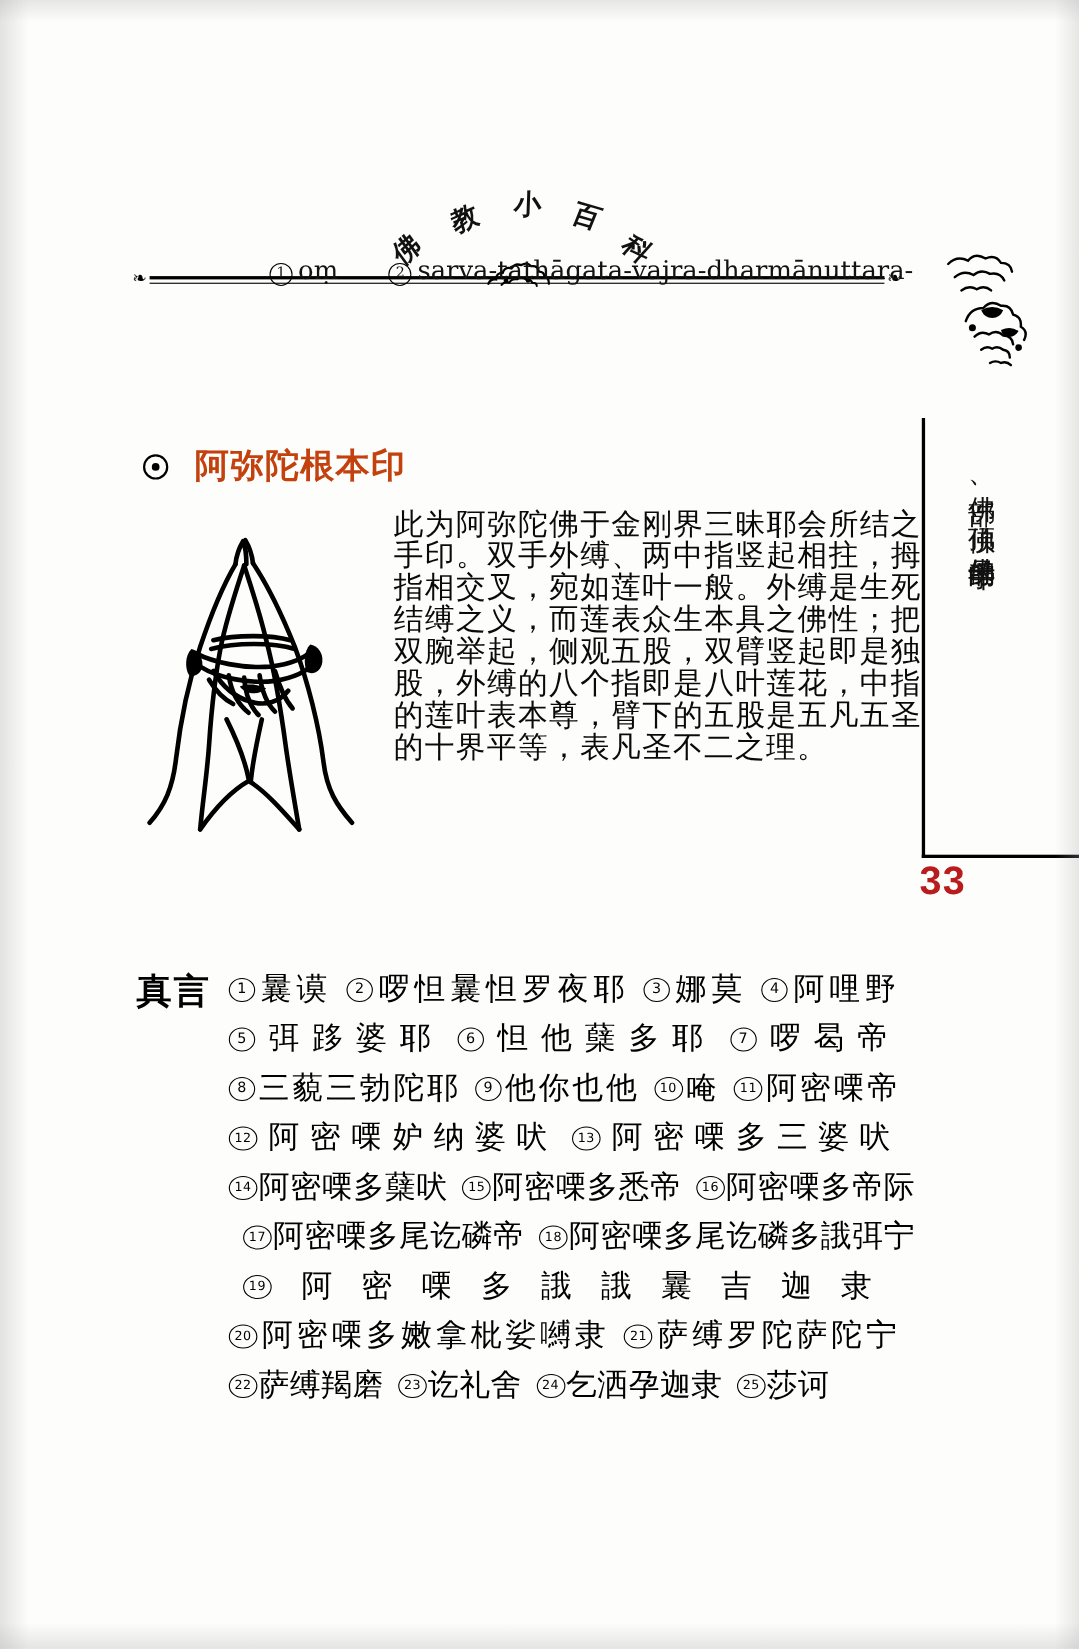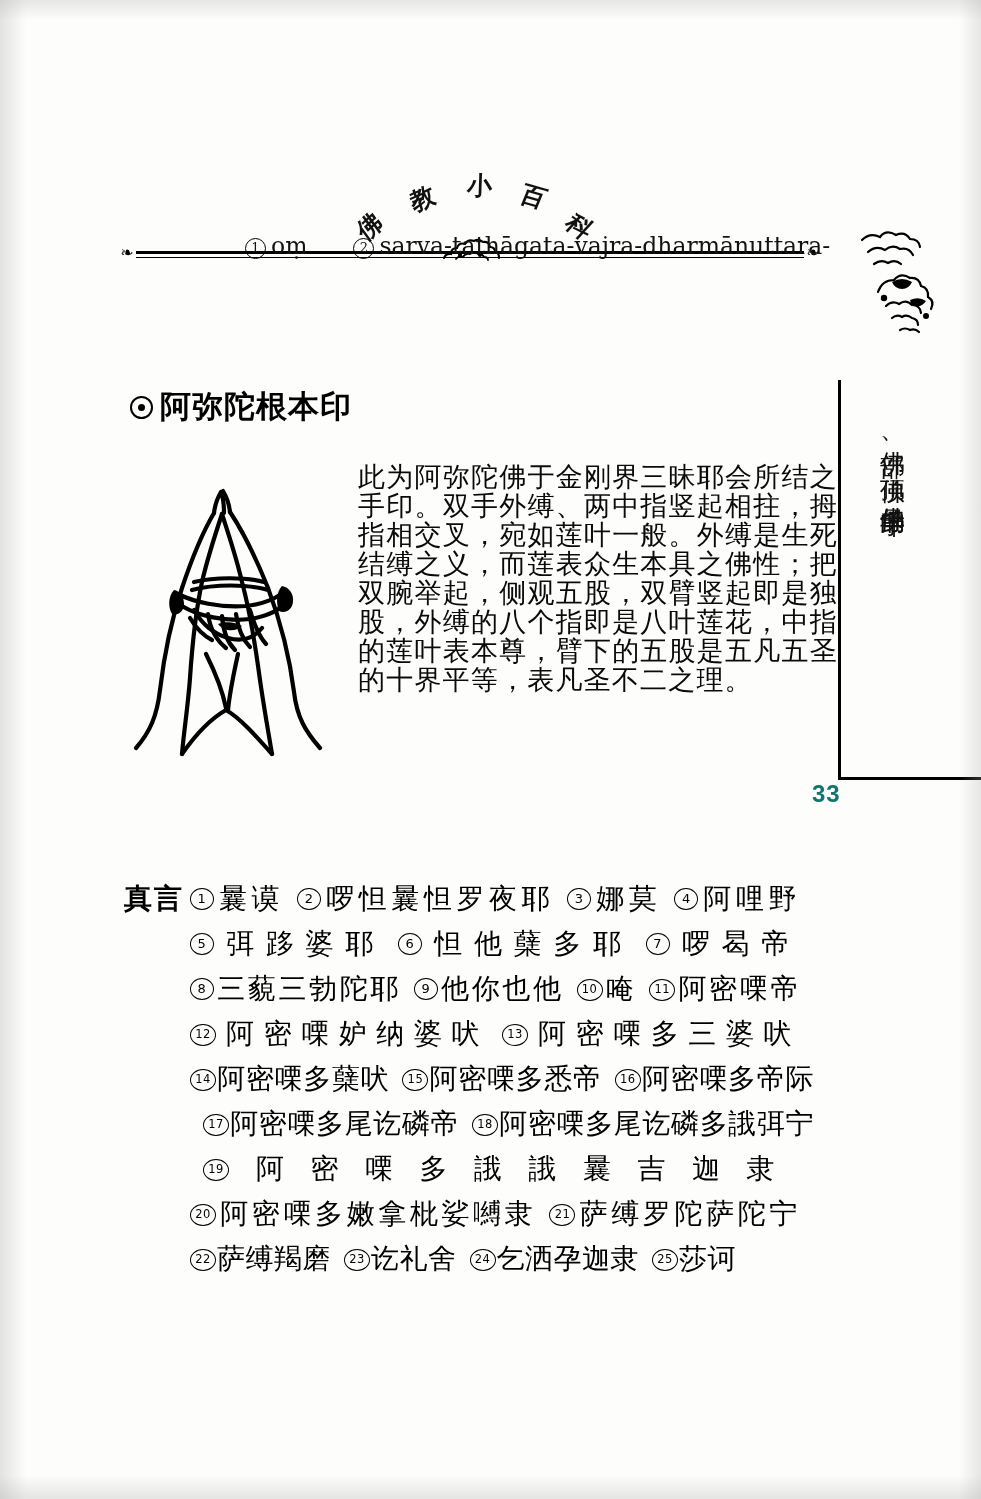--- a/index.html
+++ b/index.html
@@ -132,26 +132,26 @@
   .bullet-dot::after {
     content:"";
     position: absolute;
     left: 50%; top: 50%;
     width: 7px; height: 7px;
     margin: -3.5px 0 0 -3.5px;
     background: #000;
     border-radius: 50%;
   }
   .section-heading h2 {
-    margin: 0;
+    margin: 17px;
     font-family: "DejaVu Sans", sans-serif;
     font-weight: 700;
     font-size: 31px;
     letter-spacing: 1px;
-    color: #000000;
+    color: #c2410c;
   }
 
   
   .illus {
     position: absolute;
     left: 122px; top: 478px;
     width: 236px;
     height: 292px;
   }
   .illus svg { display: block; }
@@ -174,25 +174,25 @@
   .mantra-block {
     position: absolute;
     left: 124px; top: 876px;
     width: 706px;
   }
   .mantra-label {
     position: absolute;
     left: 0; top: 4px;
     font-family: "DejaVu Sans", sans-serif;
     font-weight: 700;
-    font-size: 28px;
+    font-size: 32px;
     letter-spacing: 2px;
   }
   .mantra-body {
-    margin-left: 66px;
+    margin-left: 84px;
     width: 624px;
     font-family: "DejaVu Sans", "Liberation Sans", sans-serif;
     font-size: 28px;
     line-height: 45px;
     letter-spacing: 0.5px;
     color: #000;
     text-align: justify;
     text-justify: inter-character;
   }
   .mantra-item { white-space: nowrap; }
@@ -232,26 +232,26 @@
     font-family: "DejaVu Sans", sans-serif;
     font-size: 25px;
     line-height: 31px;
     letter-spacing: 1px;
     writing-mode: vertical-rl;
     text-orientation: upright;
     color: #111;
   }
   .page-number {
     position: absolute;
-    left: 812px; top: 780px;
+    left: 836px; top: 780px;
     font-family: "Liberation Sans", "DejaVu Sans", sans-serif;
     font-weight: 700;
-    font-size: 24px;
+    font-size: 36px;
     letter-spacing: 1px;
-    color: #0f766e;
+    color: #b91c1c;
   }
   .cloud-orn {
     position: absolute;
     left: 848px; top: 218px;
     width: 112px; height: 150px;
   }
 
   
   .edge {
     position: absolute;

